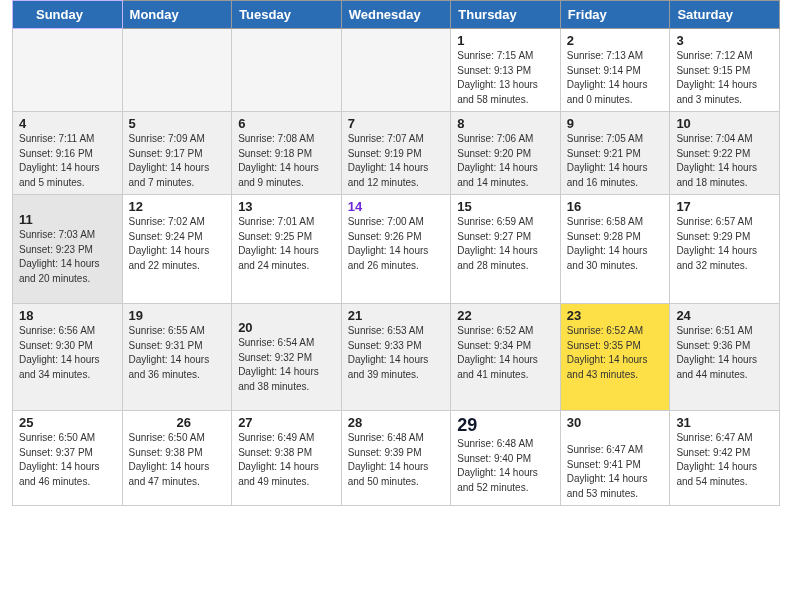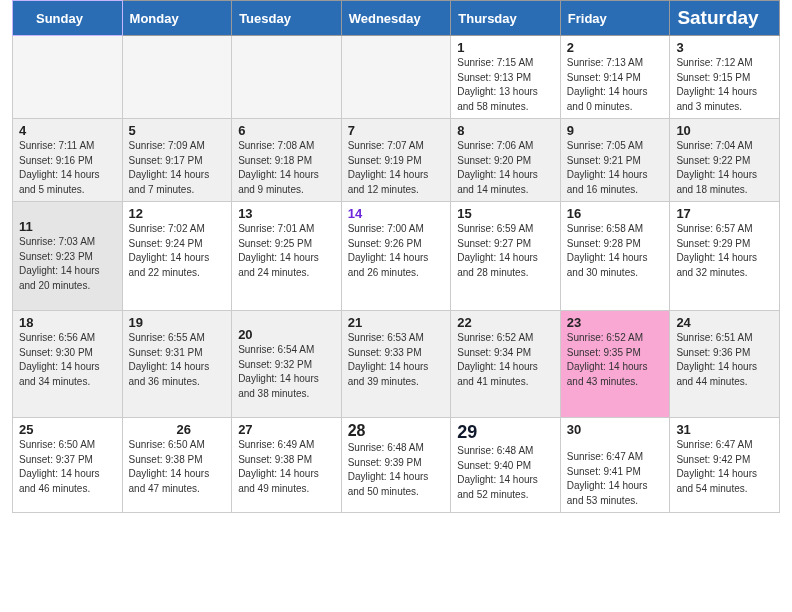--- a/index.html
+++ b/index.html
@@ -14,21 +14,21 @@
   <div style="padding: 0 12px 12px 12px;">
     <table style="width:100%; border-collapse:collapse;">
       <thead>
         <tr>
           <th style="background:#2a6db5;color:#fff;font-size:13px;font-weight:bold;text-align:left;padding:6px 23px;border:1px solid #c4b5fd;">Sunday</th>
           <th style="background:#2a6db5;color:#fff;font-size:13px;font-weight:bold;text-align:left;padding:6px 7px;border:1px solid #999;">Monday</th>
           <th style="background:#2a6db5;color:#fff;font-size:13px;font-weight:bold;text-align:left;padding:6px 7px;border:1px solid #999;">Tuesday</th>
           <th style="background:#2a6db5;color:#fff;font-size:13px;font-weight:bold;text-align:left;padding:6px 7px;border:1px solid #999;">Wednesday</th>
           <th style="background:#2a6db5;color:#fff;font-size:13px;font-weight:bold;text-align:left;padding:6px 7px;border:1px solid #999;">Thursday</th>
           <th style="background:#2a6db5;color:#fff;font-size:13px;font-weight:bold;text-align:left;padding:6px 7px;border:1px solid #999;">Friday</th>
-          <th style="background:#2a6db5;color:#fff;font-size:19px;font-weight:bold;text-align:left;padding:6px 7px;border:1px solid #999;">Saturday</th>
+          <th style="background:#2a6db5;color:#fff;font-size:13px;font-weight:bold;text-align:left;padding:6px 7px;border:1px solid #999;">Saturday</th>
         </tr>
       </thead>
       <tbody id="calendar-body">
       <tr>
             <td style="background: rgb(245, 245, 245); border: 1px solid rgb(204, 204, 204); vertical-align: top; padding: 4px 6px; min-height: 88px; width: 109px;"></td>
             <td style="background: rgb(245, 245, 245); border: 1px solid rgb(204, 204, 204); vertical-align: top; padding: 4px 6px; min-height: 88px; width: 109px;"></td>
             <td style="background: rgb(245, 245, 245); border: 1px solid rgb(204, 204, 204); vertical-align: top; padding: 4px 6px; min-height: 88px; width: 109px;"></td>
             <td style="background: rgb(245, 245, 245); border: 1px solid rgb(204, 204, 204); vertical-align: top; padding: 4px 6px; min-height: 88px; width: 109px;"></td>
             <td style="background: rgb(255, 255, 255); border: 1px solid rgb(204, 204, 204); vertical-align: top; padding: 4px 6px; min-height: 88px; width: 109px;">
               <span style="font-size: 13px; font-weight: bold; color: rgb(34, 34, 34); display: block; margin-bottom: 1px;">1</span>
@@ -183,21 +183,21 @@
 Daylight: 14 hours
 and 39 minutes.</div>
             </td>
             <td style="background: rgb(240, 240, 240); border: 1px solid rgb(204, 204, 204); vertical-align: top; padding: 4px 6px; min-height: 88px; width: 109px;">
               <span style="font-size: 13px; font-weight: bold; color: rgb(34, 34, 34); display: block; margin-bottom: 1px;">22</span>
               <div style="font-size: 10px; color: rgb(51, 51, 51); line-height: 1.45; white-space: pre-line;">Sunrise: 6:52 AM
 Sunset: 9:34 PM
 Daylight: 14 hours
 and 41 minutes.</div>
             </td>
-            <td style="background: #f9a8d4; border: 1px solid rgb(204, 204, 204); vertical-align: top; padding: 4px 6px; min-height: 88px; width: 109px;">
+            <td style="background: #fde047; border: 1px solid rgb(204, 204, 204); vertical-align: top; padding: 4px 6px; min-height: 88px; width: 109px;">
               <span style="font-size: 13px; font-weight: bold; color: rgb(34, 34, 34); display: block; margin-bottom: 1px;">23</span>
               <div style="font-size: 10px; color: rgb(51, 51, 51); line-height: 1.45; white-space: pre-line;">Sunrise: 6:52 AM
 Sunset: 9:35 PM
 Daylight: 14 hours
 and 43 minutes.</div>
             </td>
             <td style="background: rgb(240, 240, 240); border: 1px solid rgb(204, 204, 204); vertical-align: top; padding: 4px 6px; min-height: 88px; width: 109px;">
               <span style="font-size: 13px; font-weight: bold; color: rgb(34, 34, 34); display: block; margin-bottom: 1px;">24</span>
               <div style="font-size: 10px; color: rgb(51, 51, 51); line-height: 1.45; white-space: pre-line;">Sunrise: 6:51 AM
 Sunset: 9:36 PM
@@ -221,21 +221,21 @@
 and 47 minutes.</div>
             </td>
             <td style="background: rgb(255, 255, 255); border: 1px solid rgb(204, 204, 204); vertical-align: top; padding: 4px 6px; min-height: 88px; width: 109px;">
               <span style="font-size: 13px; font-weight: bold; color: rgb(34, 34, 34); display: block; margin-bottom: 1px;">27</span>
               <div style="font-size: 10px; color: rgb(51, 51, 51); line-height: 1.45; white-space: pre-line;">Sunrise: 6:49 AM
 Sunset: 9:38 PM
 Daylight: 14 hours
 and 49 minutes.</div>
             </td>
             <td style="background: rgb(255, 255, 255); border: 1px solid rgb(204, 204, 204); vertical-align: top; padding: 4px 6px; min-height: 88px; width: 109px;">
-              <span style="font-size: 16px; font-weight: bold; color: rgb(34, 34, 34); display: block; margin-bottom: 1px;">28</span>
+              <span style="font-size: 13px; font-weight: bold; color: rgb(34, 34, 34); display: block; margin-bottom: 1px;">28</span>
               <div style="font-size: 10px; color: rgb(51, 51, 51); line-height: 1.45; white-space: pre-line;">Sunrise: 6:48 AM
 Sunset: 9:39 PM
 Daylight: 14 hours
 and 50 minutes.</div>
             </td>
             <td style="background: rgb(255, 255, 255); border: 1px solid rgb(204, 204, 204); vertical-align: top; padding: 4px 6px; min-height: 88px; width: 109px;">
               <span style="font-size: 18px; font-weight: bold; color: #0f172a; display: block; margin-bottom: 1px;">29</span>
               <div style="font-size: 10px; color: rgb(51, 51, 51); line-height: 1.45; white-space: pre-line;">Sunrise: 6:48 AM
 Sunset: 9:40 PM
 Daylight: 14 hours

